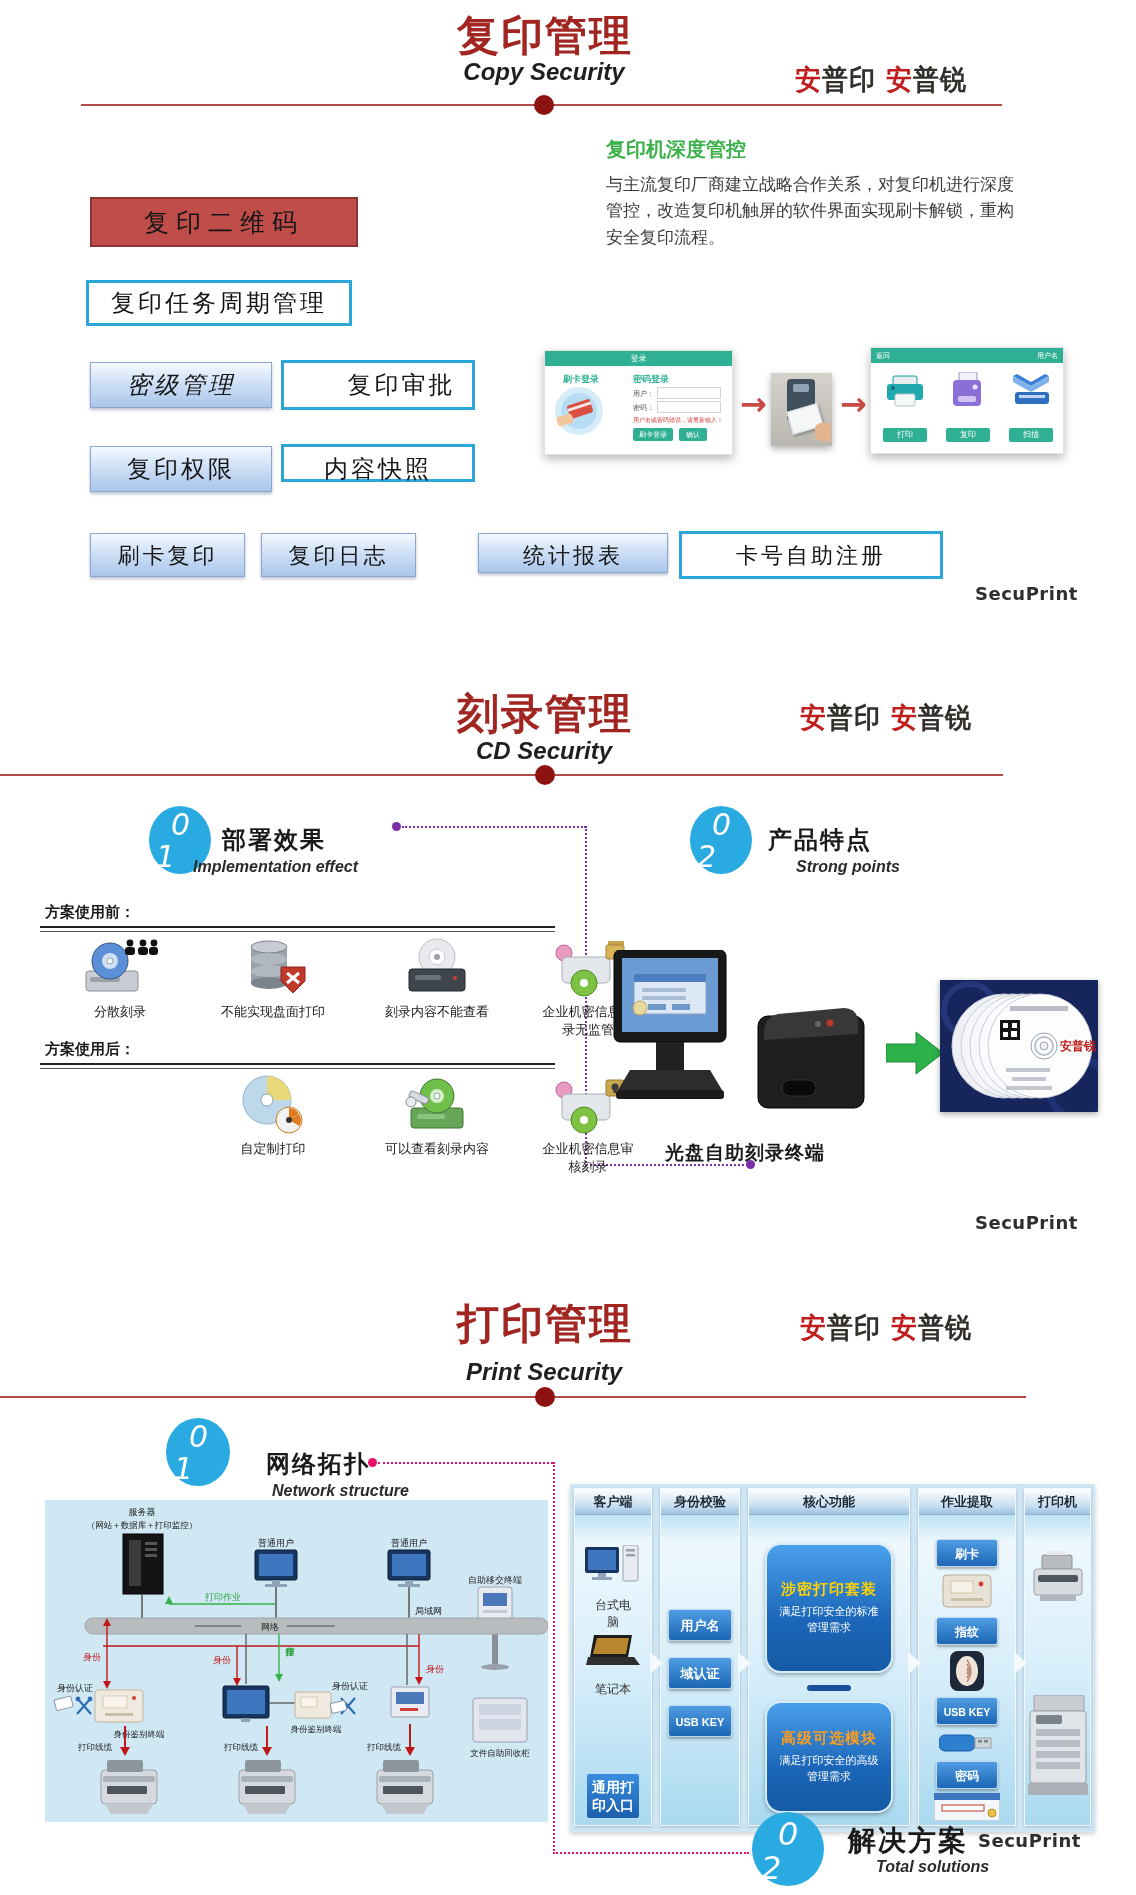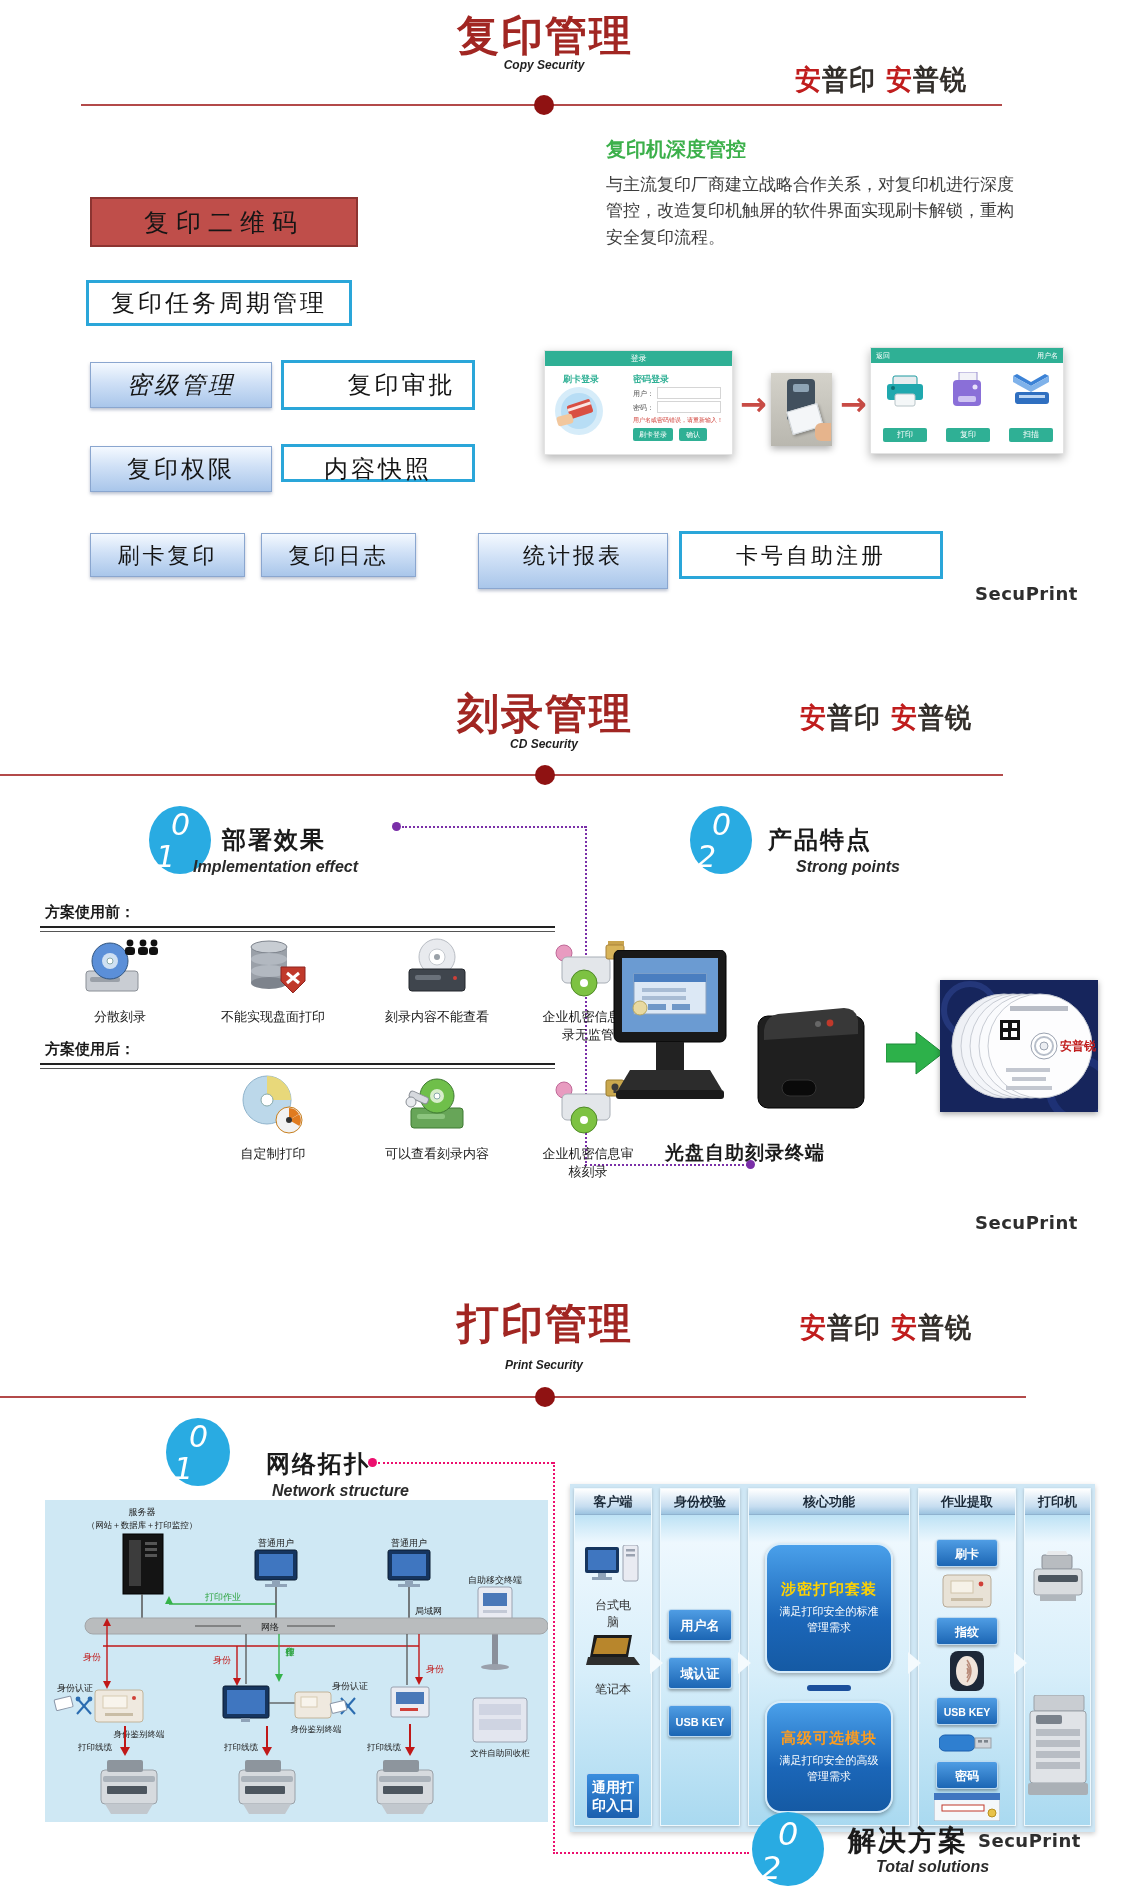--- a/index.html
+++ b/index.html
@@ -1,20 +1,20 @@
 <!DOCTYPE html>
 <html><head>
 <meta charset="utf-8">
 <style>
   html,body{margin:0;padding:0;background:#fff;}
   #page{position:relative;width:1136px;height:1895px;background:#fff;overflow:hidden;
         font-family:"Liberation Sans",sans-serif;color:#222;}
   .abs{position:absolute;}
   .sec-title{width:390px;left:350px;text-align:center;font-size:42px;font-weight:bold;color:#a12622;letter-spacing:2px;}
-  .sec-sub{width:300px;left:394px;text-align:center;font-size:12px;font-weight:bold;font-style:italic;color:#1f1f1f;}
+  .sec-sub{width:300px;left:394px;text-align:center;font-size:24px;font-weight:bold;font-style:italic;color:#1f1f1f;}
   .redline{height:2px;background:#b34a4a;}
   .reddot{width:20px;height:20px;border-radius:50%;background:#8f1212;}
   .logo{font-family:"DejaVu Sans",sans-serif;font-weight:900;font-size:26px;letter-spacing:1px;color:#332f2b;white-space:nowrap;transform:scaleY(1.06);}
   .logo .r{color:#c01d1d;}
   .green-h{font-size:20px;font-weight:bold;color:#3cb04b;}
   .para{width:408px;font-size:17px;line-height:1.55;color:#3c3c3c;text-align:justify;}
   .box{box-sizing:border-box;text-align:center;font-family:"Liberation Serif",serif;color:#151515;}
   .box-red{background:#bf4e4a;border:2px solid #8c3431;font-size:25px;letter-spacing:7px;}
   .box-out{background:#fff;border:3px solid #2aa6d9;font-size:24px;letter-spacing:3px;}
   .box-blue{background:linear-gradient(180deg,#f4f9ff 0%,#cfe0f6 45%,#a9c6ea 100%);border:1px solid #8aa6cf;
@@ -24,21 +24,21 @@
   .pnum{position:absolute;color:#fff;font-style:italic;font-family:"DejaVu Sans",sans-serif;font-size:30px;line-height:1;}
   .ptitle{font-size:24px;font-weight:bold;color:#1a1a1a;letter-spacing:2px;}
   .psub{font-size:16px;font-style:italic;font-weight:bold;color:#2a2a2a;margin-left:28px;}
   .dotp{border-top:2px dotted #7a2fa8;}
   .dotpv{border-left:2px dotted #7a2fa8;}
   .dotk{border-top:2px dotted #ec0f6e;}
   .dotkv{border-left:2px dotted #ec0f6e;}
   .dbl{height:3px;border-top:2px solid #222;border-bottom:1px solid #555;}
   .pre-label{font-size:15px;font-weight:bold;color:#1a1a1a;}
   .itm{text-align:center;}
-  .itm .cap{margin-top:5px;font-size:13px;color:#1a1a1a;line-height:1.35;}
+  .itm .cap{font-size:13px;color:#1a1a1a;line-height:1.35;}
   .mini-green-btn{background:#2fb095;color:#fff;border-radius:2px;text-align:center;}
   .ui-card{background:#fff;box-shadow:0 4px 9px rgba(0,0,0,.28);border:1px solid #e3e3e3;}
   .ui-head{background:#2fb095;color:#fff;}
   .flow-arrow{color:#c84b45;font-size:32px;font-weight:bold;font-family:"DejaVu Sans",sans-serif;}
   
   .sol-wrap{background:#cfe7f5;box-shadow:0 2px 5px rgba(0,0,0,.2);}
   .sol-col{position:absolute;top:4px;height:338px;background:linear-gradient(180deg,#8fcdec 0%,#eef8fe 16%,#d7eefa 55%,#a9d9f0 100%);
            border:1px solid #eef8fd;box-shadow:0 1px 3px rgba(0,0,0,.2);box-sizing:border-box;}
   .sol-head{height:25px;line-height:25px;text-align:center;font-family:"Liberation Serif",serif;font-weight:bold;font-size:13px;color:#1c2b3a;
             background:linear-gradient(180deg,#ffffff 0%,#c6ddf0 70%,#9cc3e0 100%);border-bottom:1px solid #8fb2cf;}
@@ -82,21 +82,21 @@
   <div class="abs box box-out" style="left:86px;top:280px;width:266px;height:46px;line-height:41px;">复印任务周期管理</div>
 
   <div class="abs box box-blue" style="left:90px;top:362px;width:182px;height:46px;line-height:45px;font-style:italic;">密级管理</div>
   <div class="abs box box-out" style="left:281px;top:360px;width:194px;height:50px;line-height:45px;padding-left:47px;">复印审批</div>
 
   <div class="abs box box-blue" style="left:90px;top:446px;width:182px;height:46px;line-height:45px;">复印权限</div>
   <div class="abs box box-out" style="left:281px;top:444px;width:194px;height:38px;line-height:45px;">内容快照</div>
 
   <div class="abs box box-blue" style="left:90px;top:533px;width:155px;height:44px;line-height:43px;font-size:22px;">刷卡复印</div>
   <div class="abs box box-blue" style="left:261px;top:533px;width:155px;height:44px;line-height:43px;font-size:22px;">复印日志</div>
-  <div class="abs box box-blue" style="left:478px;top:533px;width:190px;height:56px;line-height:43px;font-size:22px;">统计报表</div>
+  <div class="abs box box-blue" style="left:478px;top:533px;width:190px;height:40px;line-height:43px;font-size:22px;">统计报表</div>
   <div class="abs box box-out" style="left:679px;top:531px;width:264px;height:48px;line-height:43px;font-size:22px;">卡号自助注册</div>
 
   <div class="abs ui-card" style="left:544px;top:350px;width:187px;height:103px;">
     <div class="ui-head" style="height:15px;text-align:center;font-size:8px;line-height:15px;">登录</div>
     <div class="abs" style="left:18px;top:22px;color:#2fb095;font-size:9px;font-weight:bold;">刷卡登录</div>
     <div class="abs" style="left:10px;top:36px;width:48px;height:48px;border-radius:50%;background:#d6ecf9;">
       <div class="abs" style="left:6px;top:6px;width:36px;height:36px;border-radius:50%;background:#b7ddf5;"></div>
       <div class="abs" style="left:13px;top:15px;width:24px;height:14px;background:#d94f43;border-radius:2px;transform:rotate(-18deg);">
         <div style="margin-top:3px;height:3px;background:#fff;opacity:.85;"></div>
       </div>

